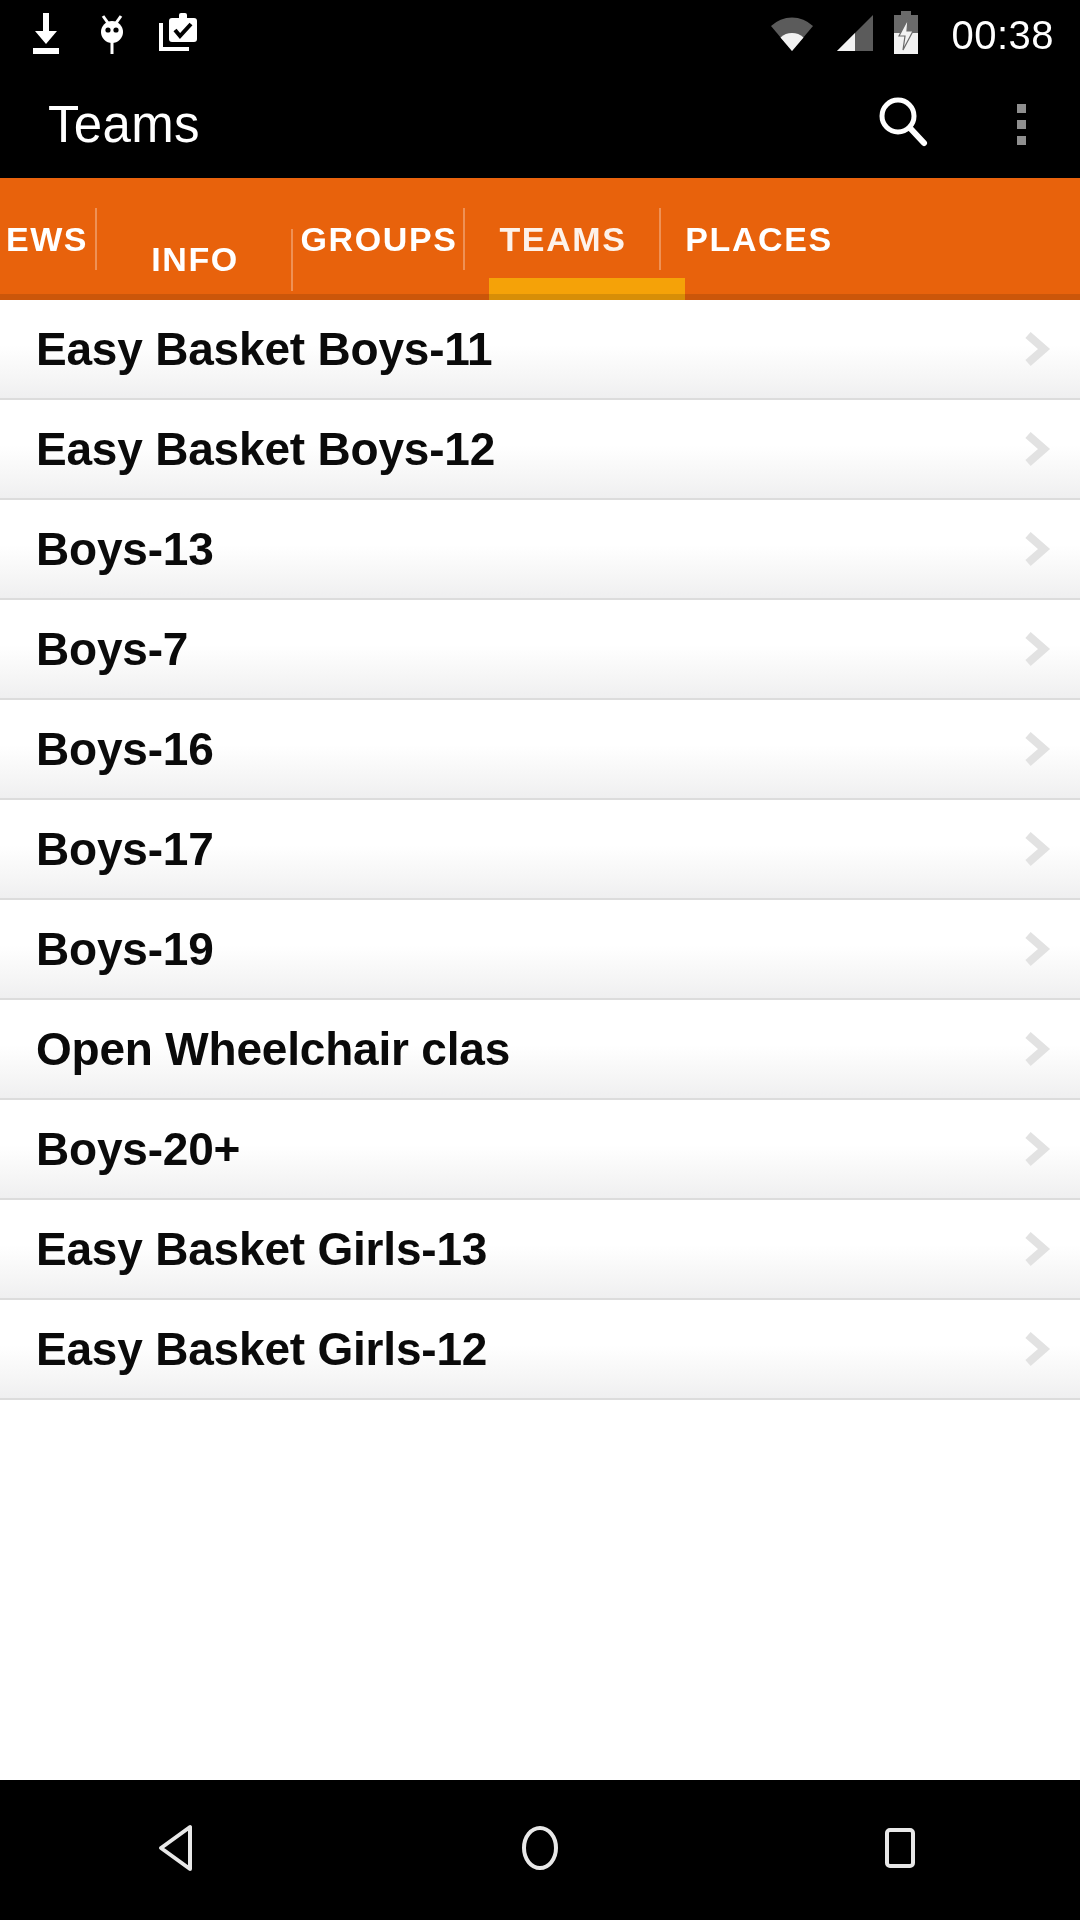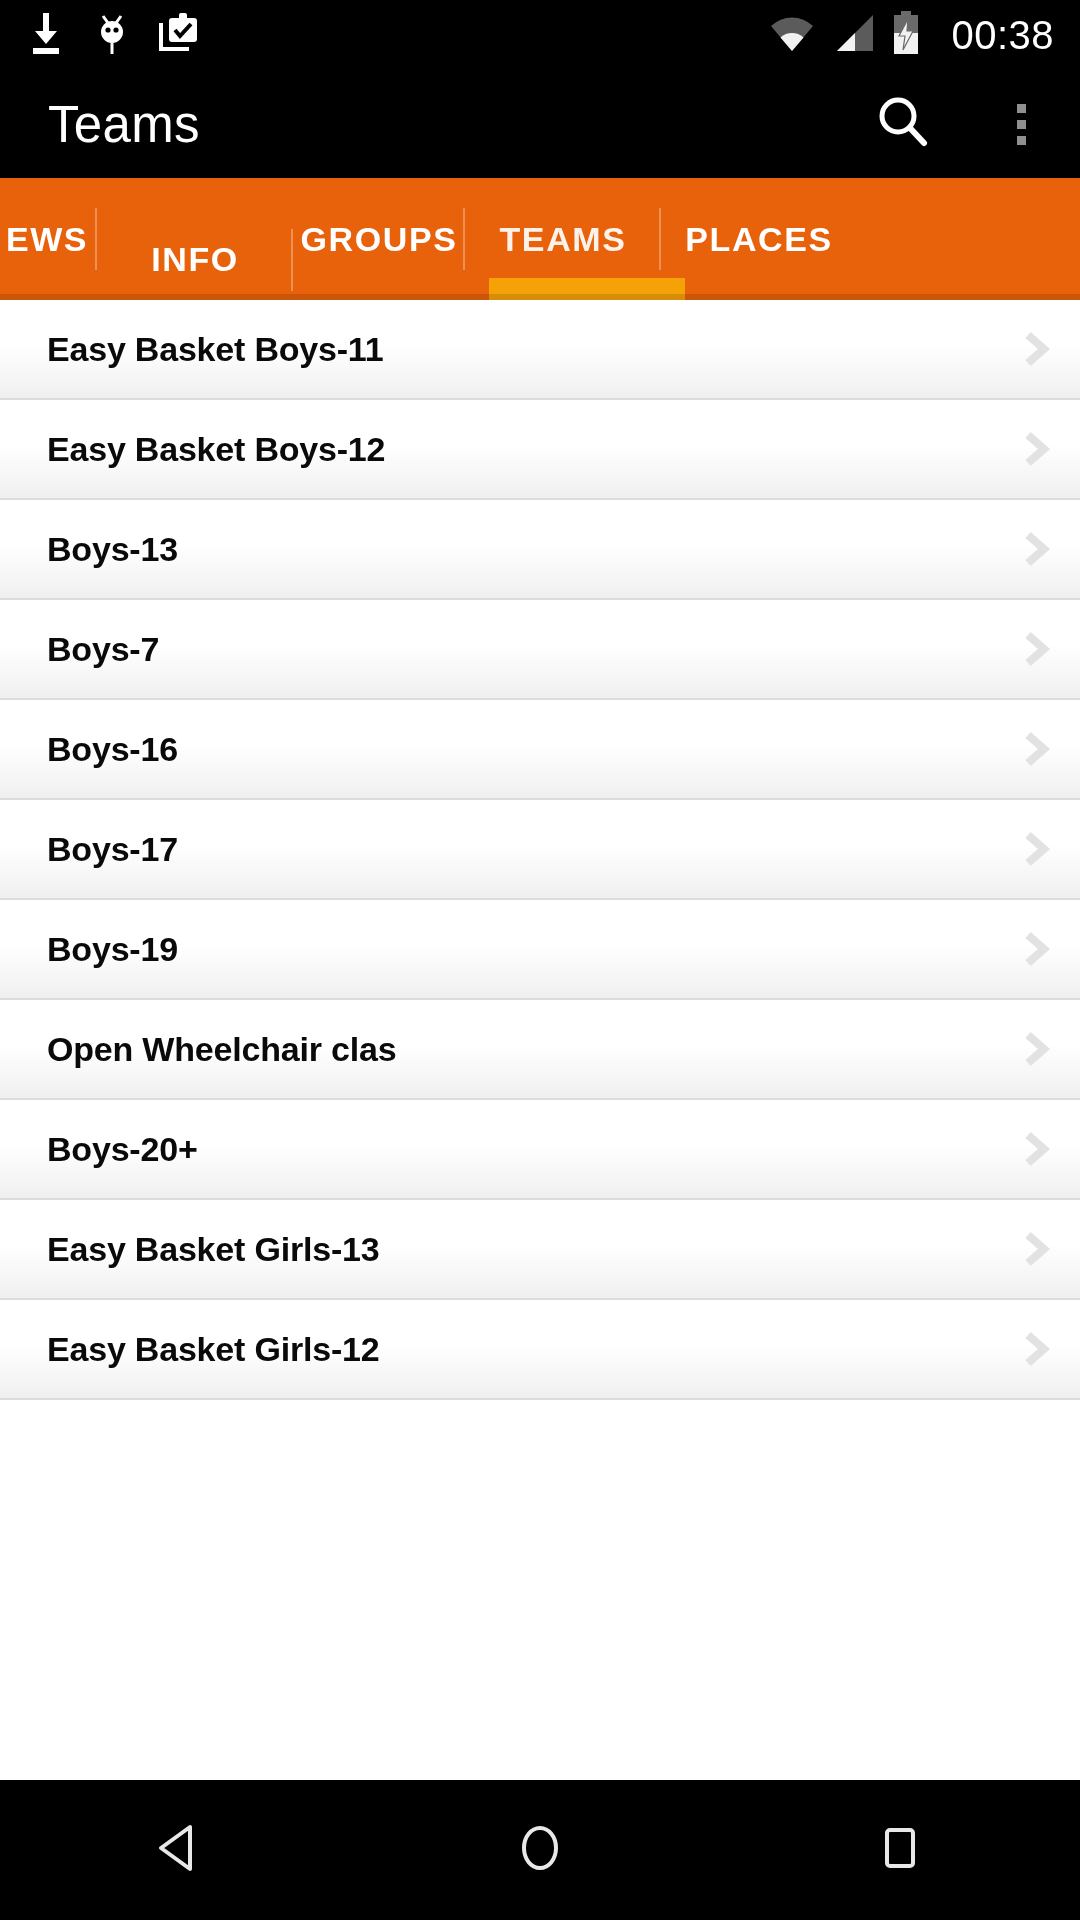--- a/index.html
+++ b/index.html
@@ -71,21 +71,21 @@
     position:absolute; top:300px; left:0; width:1080px; bottom:0;
     background:#ffffff;
   }
   .list-item {
     position:relative; width:1080px; height:100px;
     background:linear-gradient(to bottom,#ffffff 0%,#ffffff 46%,#f6f6f6 78%,#efeff0 100%);
     border-bottom:2px solid #dcdcdc;
     display:flex; align-items:center; cursor:pointer;
   }
   .list-item-label {
-    margin-left:47px; font-size:34px; font-weight:700; color:#0a0a0a;
+    margin-left:36px; font-size:46px; font-weight:700; color:#0a0a0a;
     line-height:1; letter-spacing:-0.2px; white-space:nowrap;
   }
   .chevron {
     position:absolute; right:28px; top:50%; transform:translateY(-50%);
     width:34px; height:40px;
   }
 
   
   .nav-bar {
     position:absolute; bottom:0; left:0; width:1080px; height:140px;

